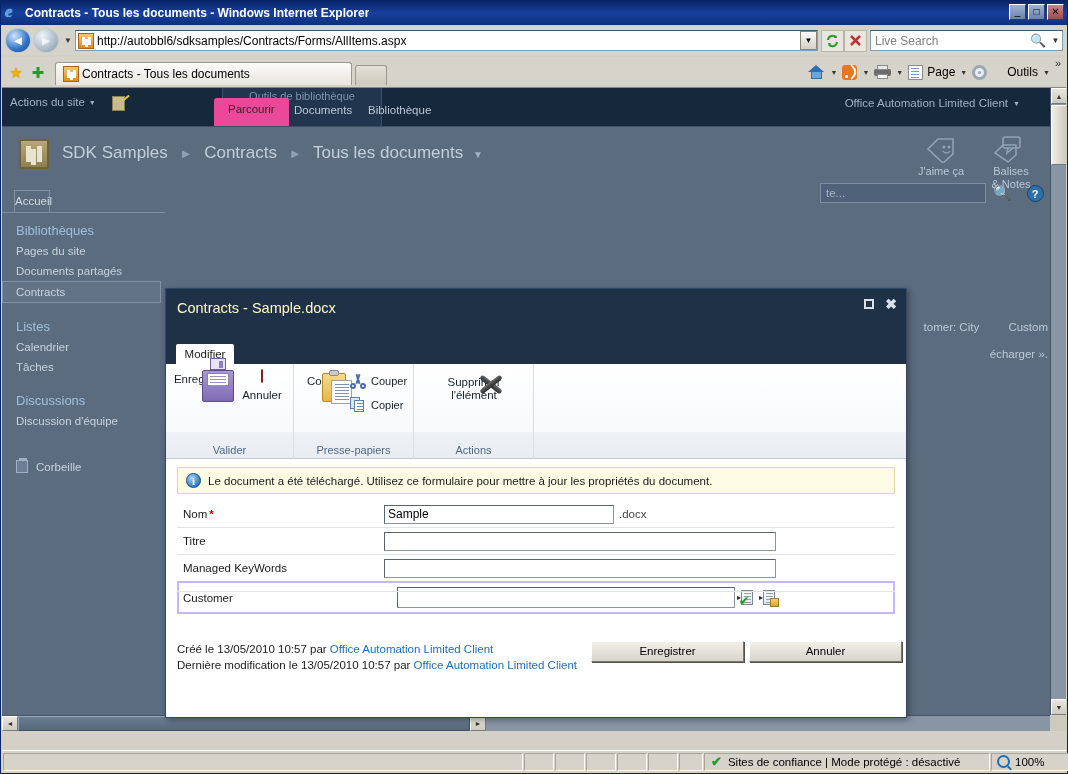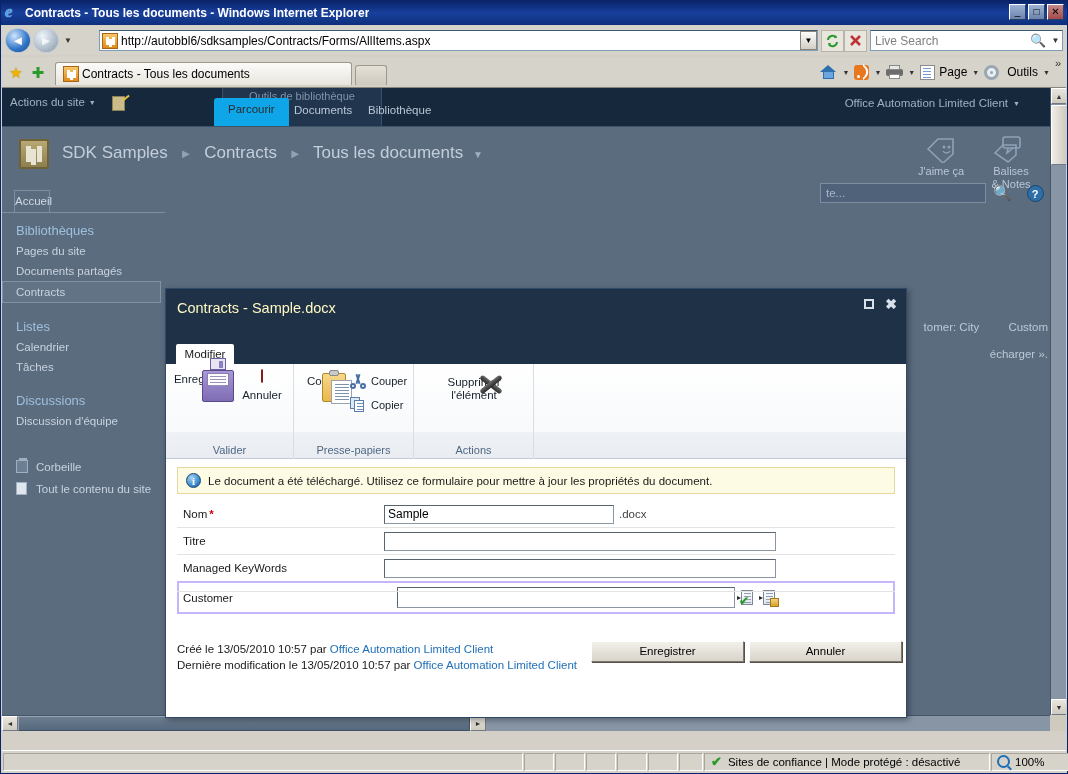--- a/index.html
+++ b/index.html
@@ -83,21 +83,21 @@
   .navbtn .arrow { color: #fff; font-size: 13px; line-height: 13px; font-weight: bold;}
   .navbtn.fwd .arrow { color: #f2f6fa; }
   .dropcaret {
     width: 14px; height: 22px; display:flex; align-items:center; justify-content:center;
     font-size: 8px; color: #333; cursor: pointer; flex: 0 0 auto;
   }
   #urlbox {
     flex: 1 1 auto; height: 21px; background: #fff;
     border: 1px solid #7f9db9; border-top-color:#3c5a74;
     display: flex; align-items: center;
-    margin-right: 3px; min-width: 0; margin-left: 24px;
+    margin-right: 3px; min-width: 0;
   }
   .sp-favicon {
     width: 16px; height: 16px; margin: 0 3px 0 2px; flex: 0 0 auto;
     background: linear-gradient(to bottom,#f9c86a,#e08b18);
     border: 1px solid #a8641a;
     position: relative;
   }
   .sp-favicon::after {
     content: ""; position: absolute; left: 3px; top: 3px;
     width: 3px; height: 8px; background: #fff;
@@ -222,21 +222,21 @@
   }
   #sp-editicon .pg { position:absolute;left:0;top:0;width:13px;height:15px;background:#c9bb8a;border:1px solid #8d8054;}
   #sp-editicon .pen { position:absolute;right:0;top:1px;width:8px;height:2px;background:#e8c040;transform:rotate(-40deg);}
   .sp-tab {
     position: absolute; top: 12px; height: 26px;
     padding: 4px 14px 0 14px;
     font-size: 11.5px; color: #b9c7d6; cursor: pointer;
     white-space: nowrap;
   }
   .sp-tab.active {
-    background: #0ea5e9; color: #2b2b2b;
+    background: #ec4899; color: #2b2b2b;
     border-top-left-radius: 3px; border-top-right-radius: 3px;
     top: 10px; height: 28px; padding-top: 5px; text-align: right;
   }
   #sp-user {
     position: absolute; right: 30px; top: 9px;
     color: #9fb0c3; font-size: 11.5px; display:flex; align-items:center; cursor: pointer;
   }
   #sp-user .mc { font-size: 7px; margin-left: 5px; }
 
   
@@ -671,21 +671,21 @@
           </span>
         </div>
       <span class="mini-caret">▼</span>
       <div class="cmd">
         <span class="page-ico"></span>
         <span style="margin-left:4px">Page</span>
       </div>
       <span class="mini-caret">▼</span>
       <div class="cmd">
         <span class="gear-ico"></span>
-        <span style="margin-left:8px">Outils</span>
+        <span style="margin-left:20px">Outils</span>
       </div>
       <span class="mini-caret">▼</span>
       <span style="font-size:11px;color:#333;margin-left:2px;align-self:flex-start;margin-top:-2px">»</span>
     </div>
   </div>
 
   <div id="viewport">
 
     <div id="sp-topbar">
       <div id="sp-contextual">
@@ -762,24 +762,20 @@
       <div class="nav-head" style="padding-top:16px">Listes</div>
       <div class="nav-item">Calendrier</div>
       <div class="nav-item">Tâches</div>
 
       <div class="nav-head" style="padding-top:16px">Discussions</div>
       <div class="nav-item">Discussion d'équipe</div>
 
       <div class="nav-foot" style="margin-top:26px">
         <span class="ico"><span class="bin-ico"></span></span>
         <span>Corbeille</span>
-      </div>
-      <div class="nav-foot">
-        <span class="ico"><span class="doc-ico"></span></span>
-        <span style="max-width:118px">Tout le contenu du site</span>
       </div>
     </div>
 
     <div id="sp-rightcontent">
       <div id="sp-colheaders">
         <span>tomer: City</span>
         <span>Custom</span>
       </div>
       <div id="sp-hinttext">écharger ».</div>
     </div>

